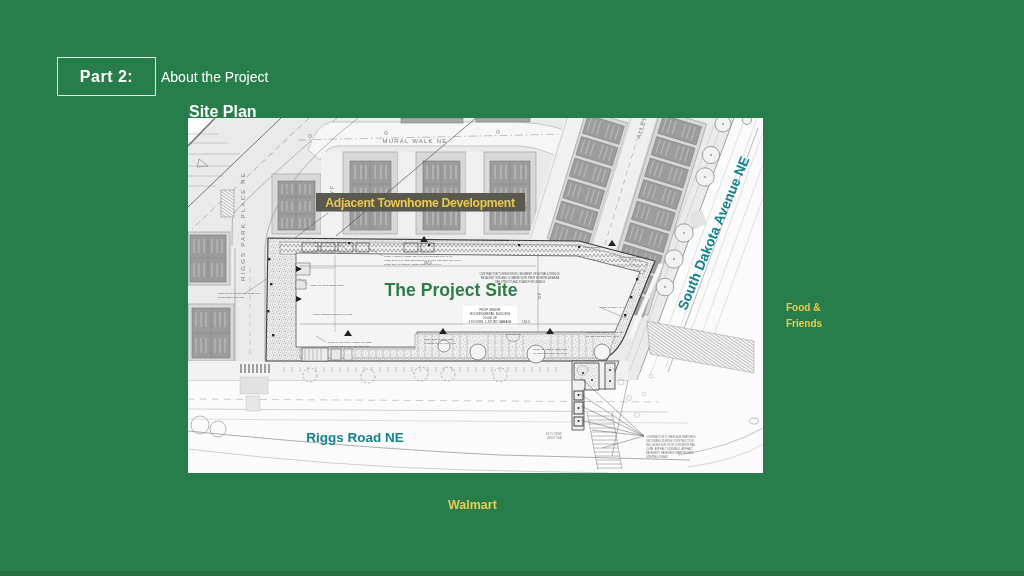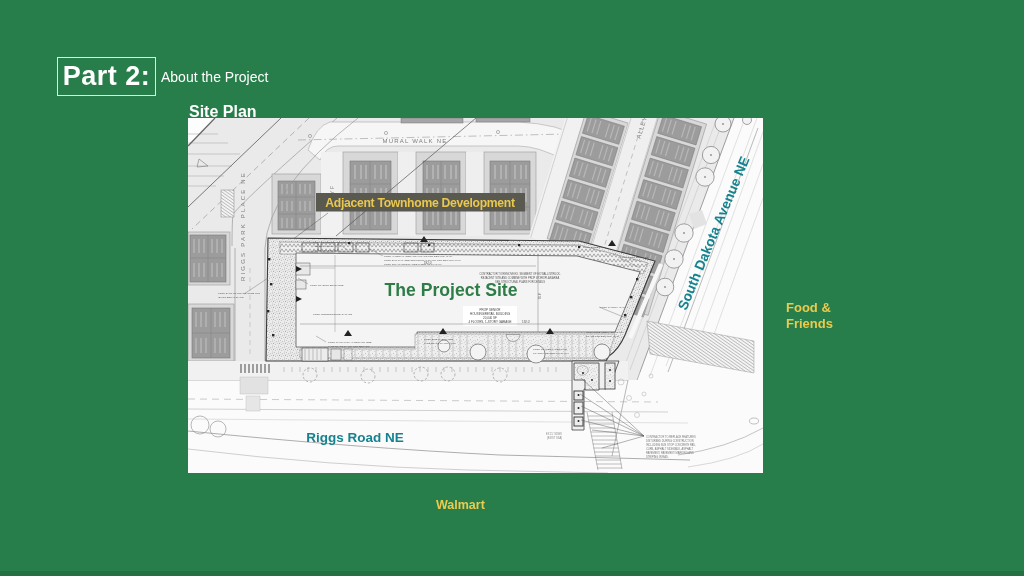--- a/index.html
+++ b/index.html
@@ -1,20 +1,20 @@
 <!DOCTYPE html>
 <html><head><meta charset="utf-8">
 <style>
 html,body{margin:0;padding:0}
 body{width:1024px;height:576px;background:#287e4a;font-family:"Liberation Sans",sans-serif;position:relative;overflow:hidden}
-.part2{position:absolute;left:57px;top:57px;width:97px;height:37px;border:1px solid rgba(255,255,255,.85);color:#fff;font-weight:bold;font-size:27px;line-height:37px;text-align:center;letter-spacing:.5px}
+.part2{position:absolute;left:57px;top:57px;width:97px;height:37px;border:1px solid rgba(255,255,255,.85);color:#fff;font-weight:bold;font-size:16px;line-height:37px;text-align:center;letter-spacing:.5px}
 .about{position:absolute;left:161px;top:69px;color:#fff;font-size:14px}
 .sptitle{position:absolute;left:189px;top:103px;color:#fff;font-size:16px;font-weight:bold}
-.food{position:absolute;left:786px;top:300px;color:#ecca4e;font-size:13px;font-weight:bold;line-height:15.5px}
-.walmart{position:absolute;left:436px;top:498px;color:#ecca4e;font-size:12.5px;font-weight:bold}
+.food{position:absolute;left:786px;top:300px;color:#ecca4e;font-size:10px;font-weight:bold;line-height:15.5px}
+.walmart{position:absolute;left:448px;top:498px;color:#ecca4e;font-size:12.5px;font-weight:bold}
 .bottombar{position:absolute;left:0;top:571px;width:1024px;height:5px;background:#256f42}
 svg.plan{position:absolute;left:188px;top:118px}
 svg text{font-family:"Liberation Sans",sans-serif}
 </style></head>
 <body>
 
 <div class="part2">Part 2:</div>
 
 <div class="about">About the Project</div>
 

